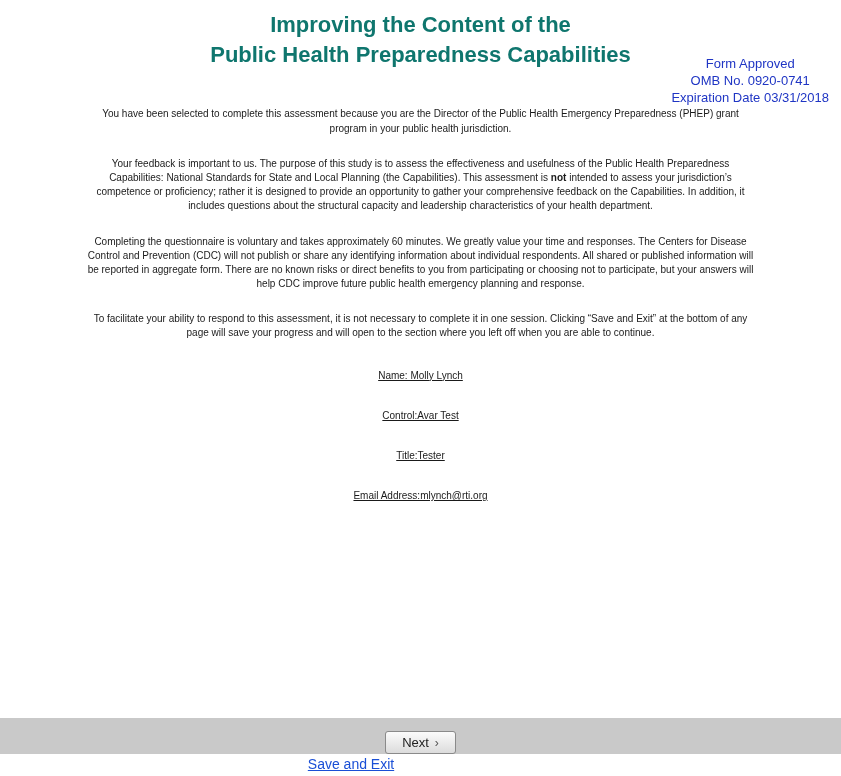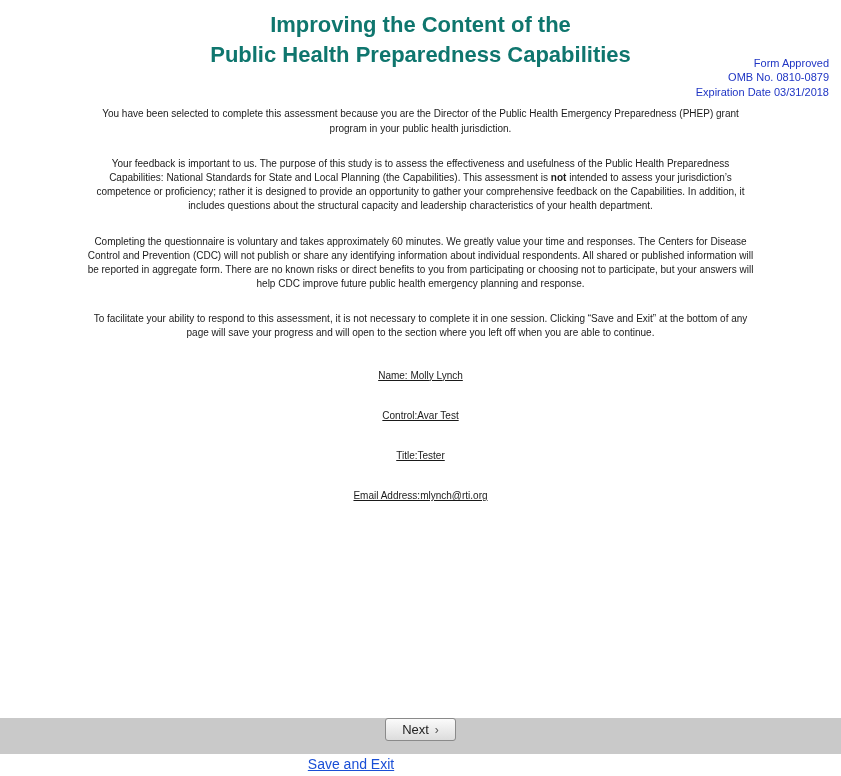--- a/index.html
+++ b/index.html
@@ -29,22 +29,22 @@
   .title-line {
     font-size: 22px;
     font-weight: bold;
     line-height: 1.35;
     color: #0f766e;
   }
   .omb-block {
     position: absolute;
     top: 56px;
     right: 12px;
-    text-align: right;
-    font-size: 11px;
+    text-align: center;
+    font-size: 13px;
     line-height: 1.3;
     color: #1f35c4;
   }
   .intro {
     margin-top: 38px;
   }
   .intro p, .resp-line {
     text-align: center;
     font-size: 10px;
     line-height: 1.42;
@@ -61,21 +61,21 @@
     margin-bottom: 26px;
   }
   .footer-bar {
     position: absolute;
     left: 0;
     top: 718px;
     width: 841px;
     height: 36px;
     background: #c9c9c9;
     display: flex;
-    align-items: flex-start;
+    align-items: flex-end;
     justify-content: center;
   }
   .next-button {
     font-family: "Liberation Sans", sans-serif;
     font-size: 13px;
     color: #222222;
     background: linear-gradient(#fbfbfb, #dcdcdc);
     border: 1px solid #8a8a8a;
     border-radius: 3px;
     padding: 3px 16px;
@@ -114,21 +114,21 @@
 
   <div class="content">
 
     <div class="title-block">
       <div class="title-line">Improving the Content of the</div>
       <div class="title-line">Public Health Preparedness Capabilities</div>
     </div>
 
     <div class="omb-block">
       <div>Form Approved</div>
-      <div>OMB No. 0810-0879</div>
+      <div>OMB No. 0920-0741</div>
       <div>Expiration Date 03/31/2018</div>
     </div>
 
     <div class="intro">
       <p>You have been selected to complete this assessment because you are the Director of the Public Health Emergency Preparedness (PHEP) grant program in your public health jurisdiction.</p>
       <p><span>Your feedback is important to us. The purpose of this study is to assess the effectiveness and usefulness of the Public Health Preparedness Capabilities: National Standards for State and Local Planning (the Capabilities). This assessment is </span><span class="bold-word">not</span><span> intended to assess your jurisdiction’s competence or proficiency; rather it is designed to provide an opportunity to gather your comprehensive feedback on the Capabilities. In addition, it includes questions about the structural capacity and leadership characteristics of your health department.</span></p>
       <p>Completing the questionnaire is voluntary and takes approximately 60 minutes. We greatly value your time and responses. The Centers for Disease Control and Prevention (CDC) will not publish or share any identifying information about individual respondents. All shared or published information will be reported in aggregate form. There are no known risks or direct benefits to you from participating or choosing not to participate, but your answers will help CDC improve future public health emergency planning and response.</p>
       <p>To facilitate your ability to respond to this assessment, it is not necessary to complete it in one session. Clicking “Save and Exit” at the bottom of any page will save your progress and will open to the section where you left off when you are able to continue.</p>
     </div>
 

